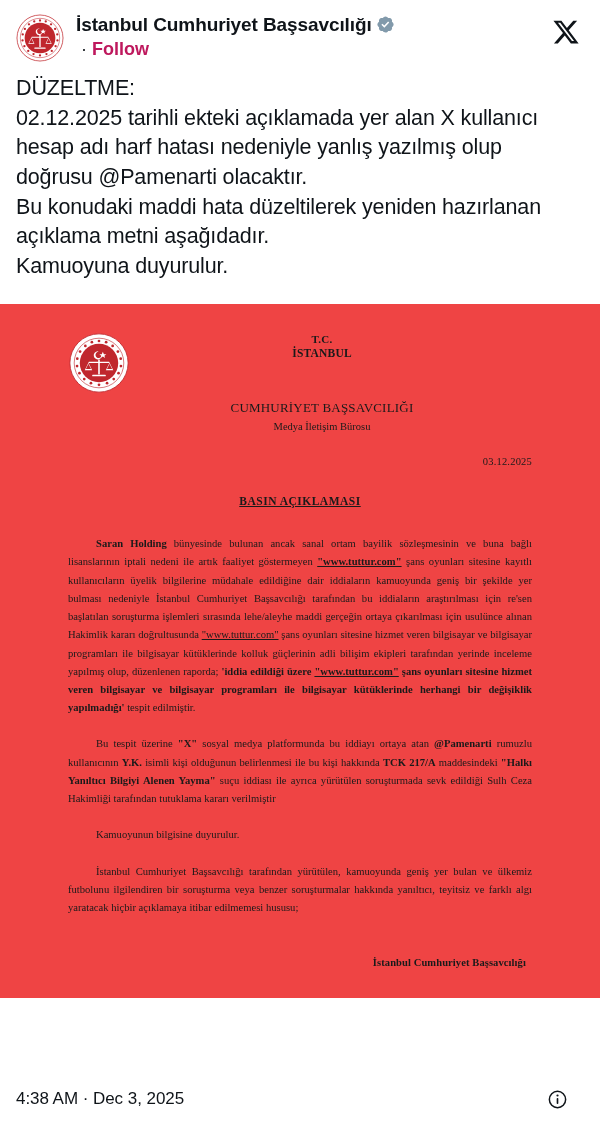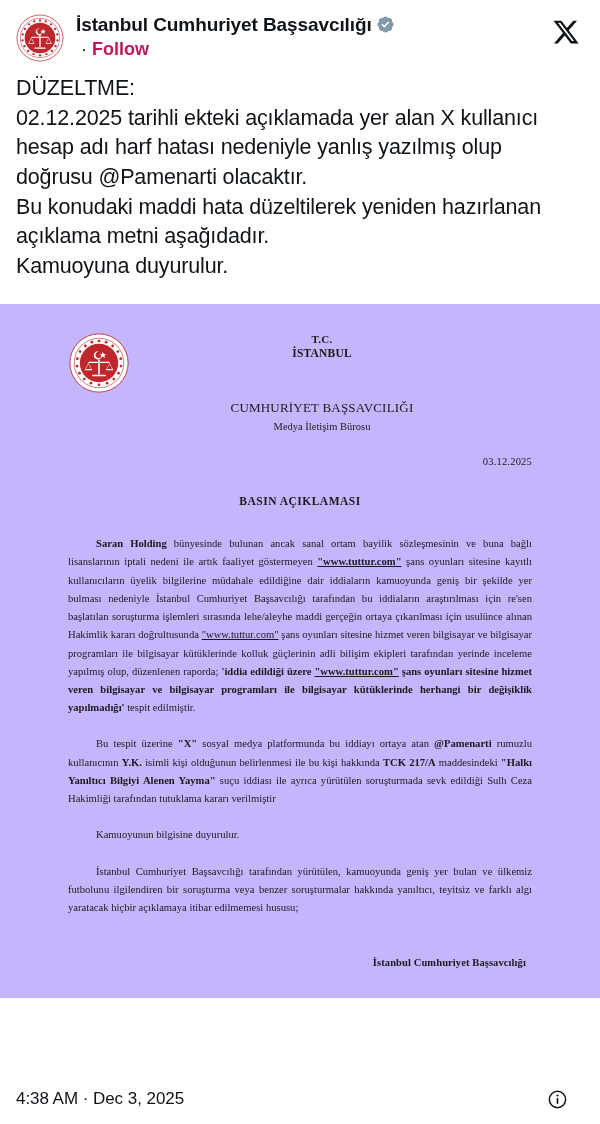--- a/index.html
+++ b/index.html
@@ -104,21 +104,21 @@
   }
 
   
   .doc-wrap {
     margin: 22px 0 0 0;
     padding: 0 0 0 0;
     background: #ffffff;
   }
   .doc-page {
     width: 600px;
-    background: #c4b5fd;
+    background: #ef4444;
     padding: 26px 68px 30px 68px;
     font-family: "Liberation Serif", serif;
     color: #1a1a1a;
     position: relative;
   }
 
   .doc-header {
     display: flex;
     align-items: flex-start;
     position: relative;
@@ -170,20 +170,21 @@
     margin-top: 22px;
     letter-spacing: 0.2px;
   }
 
   .doc-main-title {
     text-align: center;
     font-weight: 700;
     font-size: 11.5px;
     letter-spacing: 0.5px;
     margin-top: 28px;
+    text-decoration: underline;
   }
 
   .doc-para {
     text-align: justify;
     font-size: 10.6px;
     line-height: 1.72;
     margin-top: 18px;
     text-indent: 28px;
     hyphens: none;
   }

